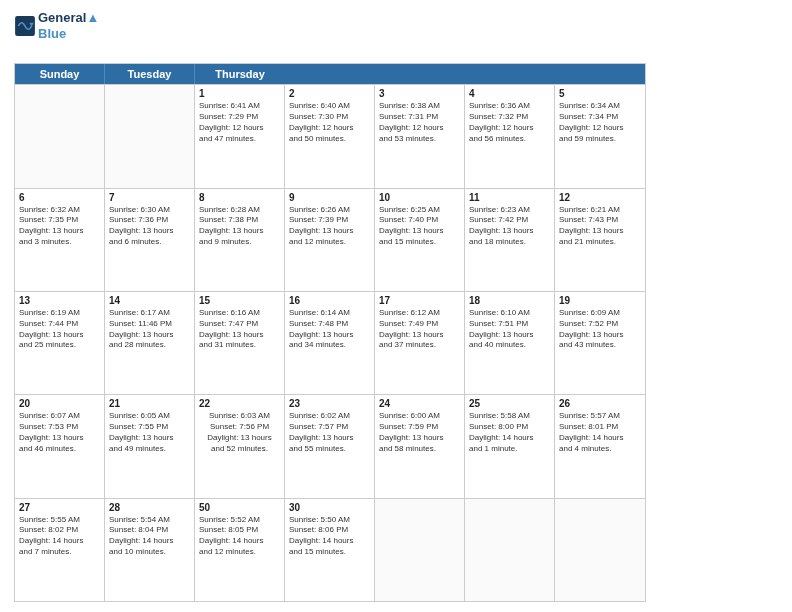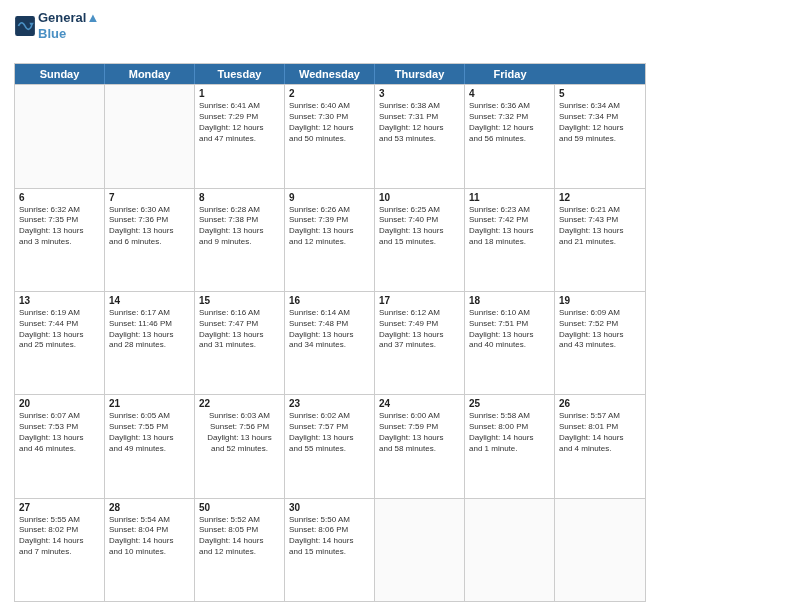--- a/index.html
+++ b/index.html
@@ -128,25 +128,22 @@
     </div>
     <div class="title-area">
       <div class="month-title"></div>
       <div class="location"></div>
     </div>
   </div>
 
   <div class="calendar">
     <div class="cal-header-row">
     <div class="cal-header-cell">Sunday</div>
-        <div class="cal-header-cell">Monday</div>
         <div class="cal-header-cell">Tuesday</div>
-        <div class="cal-header-cell">Wednesday</div>
         <div class="cal-header-cell">Thursday</div>
-        <div class="cal-header-cell">Friday</div>
       </div>
     <div class="cal-body">
     <div class="cal-week">
           <div class="cal-cell empty"></div>
           <div class="cal-cell empty"></div>
           <div class="cal-cell">
             <div class="cell-day">1</div>
             <div class="cell-info" style="white-space: pre-line;">Sunrise: 6:41 AM
 Sunset: 7:29 PM
 Daylight: 12 hours

